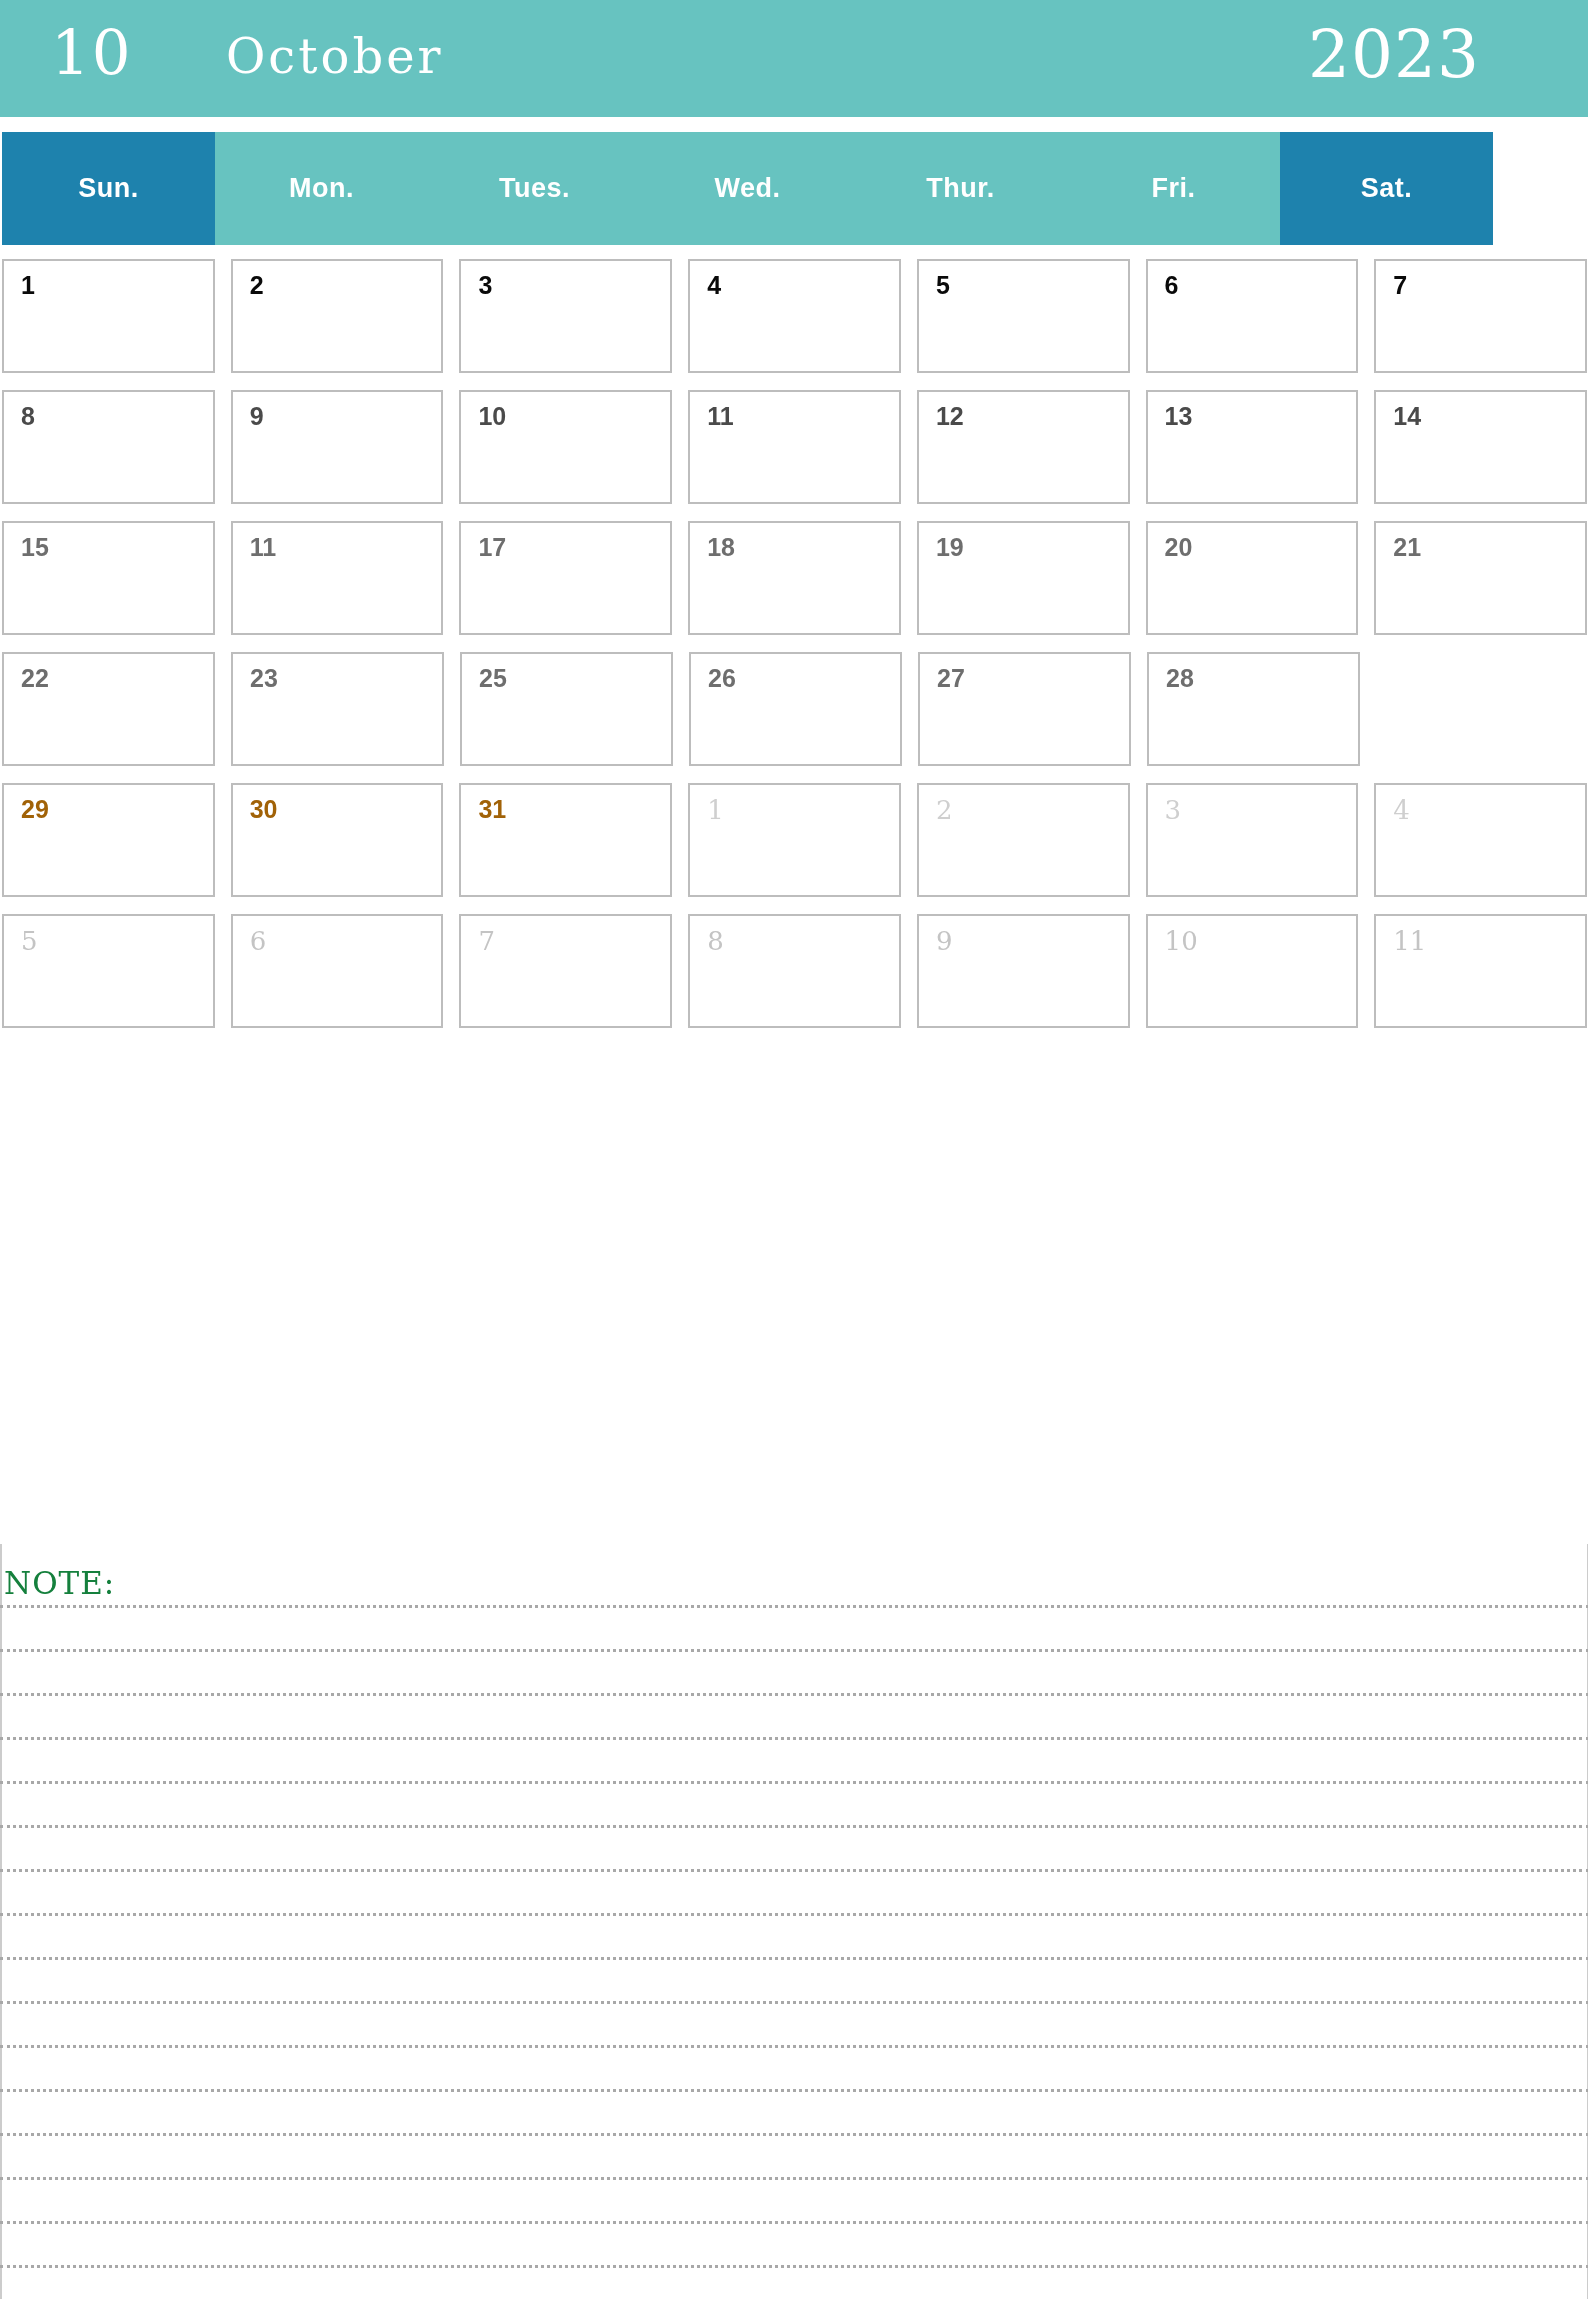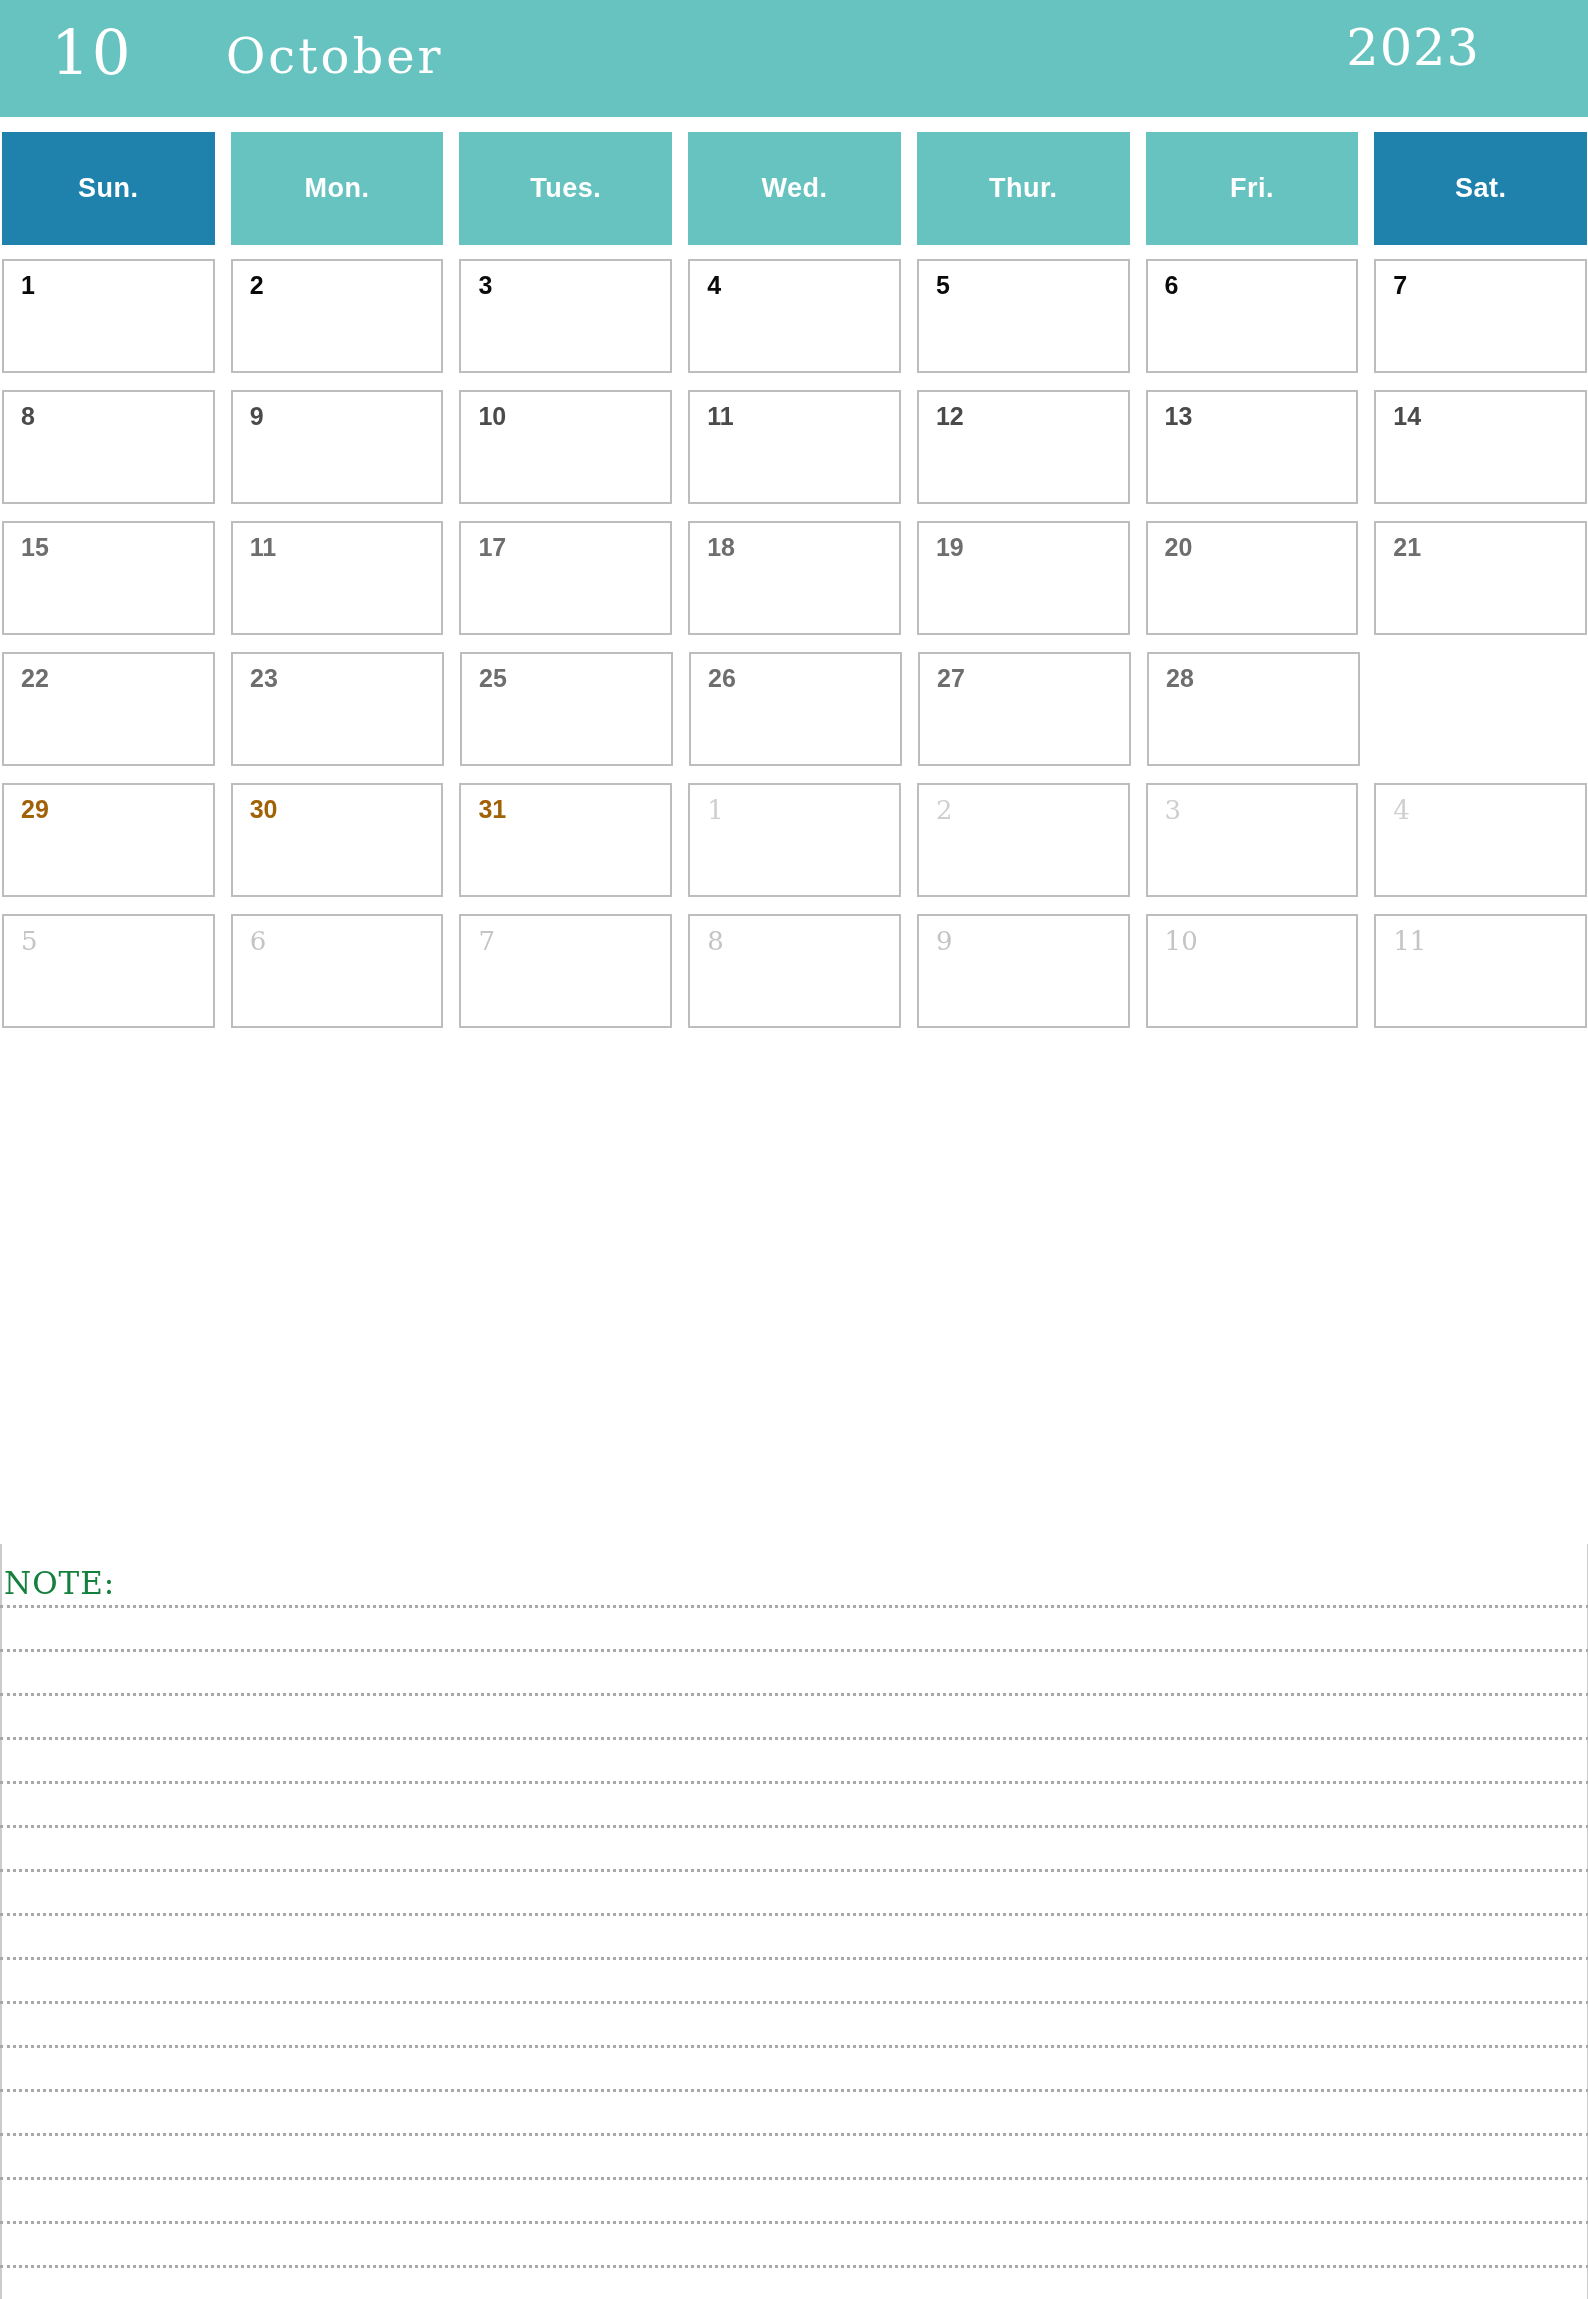--- a/index.html
+++ b/index.html
@@ -46,35 +46,35 @@
     font-weight: 400;
     color: #ffffff;
     letter-spacing: 3px;
     line-height: 1;
   }
   .banner-year {
     position: absolute;
     right: 109px;
     top: 22px;
     font-family: "DejaVu Serif", "Liberation Serif", serif;
-    font-size: 51px;
+    font-size: 66px;
     font-weight: 400;
     color: #ffffff;
     letter-spacing: 1px;
     line-height: 1;
   }
 
   
   .weekday-row {
     position: absolute;
     left: 2px;
     top: 132px;
     width: 1585px;
     display: flex;
-    gap: 16px;
+    gap: 0;
   }
   .weekday-cell {
     width: 213px;
     height: 113px;
     background: #67c3c0;
     display: flex;
     align-items: center;
     justify-content: center;
   }
   .weekday-cell.weekend {

